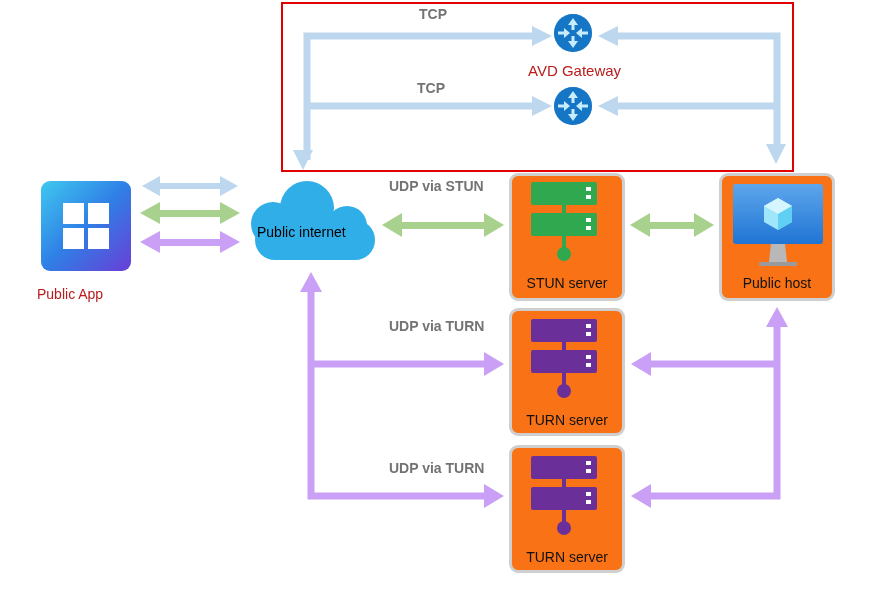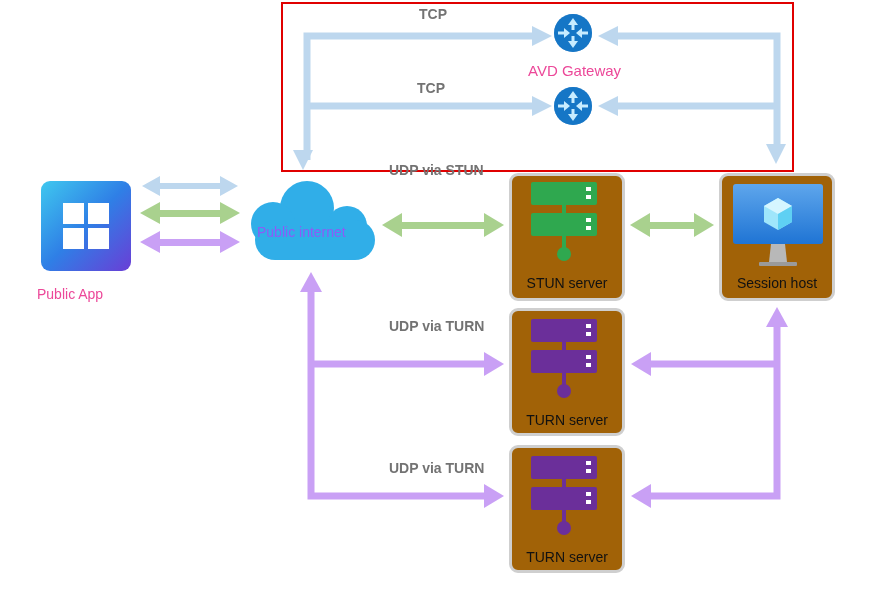--- a/index.html
+++ b/index.html
@@ -1,20 +1,20 @@
 <!DOCTYPE html>
 <html><head>
 <meta charset="utf-8">
 <style>
   html,body{margin:0;padding:0;background:#ffffff;}
   body{width:874px;height:592px;position:relative;overflow:hidden;font-family:"Liberation Sans","DejaVu Sans",sans-serif;}
   svg#diagram{position:absolute;left:0;top:0;}
-  .lbl{position:absolute;font-size:14px;color:#ec4899;white-space:nowrap;}
+  .lbl{position:absolute;font-size:14px;color:#b91c1c;white-space:nowrap;}
   .bold{font-weight:bold;font-size:14px;color:#737373;}
-  .node{position:absolute;border:3px solid #cfcfcf;border-radius:9px;background:#a16207;box-sizing:border-box;}
+  .node{position:absolute;border:3px solid #cfcfcf;border-radius:9px;background:#f97316;box-sizing:border-box;}
   .node-lbl{position:absolute;left:0;right:0;text-align:center;font-size:14px;color:#111;}
   .highlight{position:absolute;border:2px solid #e00000;box-sizing:border-box;}
 </style>
 </head>
 <body>
 
 <svg id="diagram" width="874" height="592" viewBox="0 0 874 592">
   <defs></defs>
 
   <g fill="none" stroke="#bdd7ee" stroke-width="7">
@@ -134,23 +134,23 @@
   </g>
 </svg>
 
 <div class="highlight" style="left:281px;top:2px;width:513px;height:170px;border-color:#e00000;"></div>
 
 <div class="lbl bold" style="left:419px;top:6px;">TCP</div>
 <div class="lbl bold" style="left:417px;top:80px;">TCP</div>
 <div class="lbl" style="left:528px;top:62px;font-size:15px;">AVD Gateway</div>
 
 <div class="lbl" style="left:37px;top:286px;">Public App</div>
-<div class="lbl" style="left:257px;top:224px;color:#8b5cf6;font-size:14px;text-align:center;">Public internet</div>
-
-<div class="lbl bold" style="left:389px;top:162px;">UDP via STUN</div>
+<div class="lbl" style="left:257px;top:224px;color:#000000;font-size:14px;text-align:center;">Public internet</div>
+
+<div class="lbl bold" style="left:389px;top:178px;">UDP via STUN</div>
 <div class="lbl bold" style="left:389px;top:318px;">UDP via TURN</div>
 <div class="lbl bold" style="left:389px;top:460px;">UDP via TURN</div>
 
 <div class="node" style="left:509px;top:173px;width:116px;height:128px;">
   <svg width="116" height="100" viewBox="0 0 116 100" style="position:absolute;left:-3px;top:0;">
     <rect x="22" y="6" width="66" height="23" rx="2" fill="#2fa84f"></rect>
     <rect x="77" y="11" width="5" height="4" fill="#fff"></rect>
       <rect x="77" y="19" width="5" height="4" fill="#fff"></rect>
     <rect x="53" y="29" width="4" height="8" fill="#2fa84f"></rect>
     <rect x="22" y="37" width="66" height="23" rx="2" fill="#2fa84f"></rect>
@@ -164,21 +164,21 @@
 
 <div class="node" style="left:719px;top:173px;width:116px;height:128px;">
   <svg width="116" height="100" viewBox="0 0 116 100" style="position:absolute;left:-3px;top:0;">
     <rect x="14" y="8" width="90" height="60" rx="3" fill="url(#hostGrad)"></rect>
     <polygon points="59,22 73,30 73,46 59,54 45,46 45,30" fill="#9fe6fb"></polygon>
     <polygon points="59,22 73,30 59,38 45,30" fill="#d6f6ff"></polygon>
     <polygon points="59,38 73,30 73,46 59,54" fill="#5fd0f3"></polygon>
     <polygon points="52,68 66,68 68,86 50,86" fill="#b8b8b8"></polygon>
     <rect x="40" y="86" width="38" height="4" rx="1" fill="#9a9a9a"></rect>
   </svg>
-  <div class="node-lbl" style="top:99px;">Session host</div>
+  <div class="node-lbl" style="top:99px;">Public host</div>
 </div>
 
 <div class="node" style="left:509px;top:308px;width:116px;height:128px;">
   <svg width="116" height="100" viewBox="0 0 116 100" style="position:absolute;left:-3px;top:0;">
     <rect x="22" y="8" width="66" height="23" rx="2" fill="#6b2f9a"></rect>
     <rect x="77" y="13" width="5" height="4" fill="#fff"></rect>
       <rect x="77" y="21" width="5" height="4" fill="#fff"></rect>
     <rect x="53" y="31" width="4" height="8" fill="#6b2f9a"></rect>
     <rect x="22" y="39" width="66" height="23" rx="2" fill="#6b2f9a"></rect>
     <rect x="77" y="44" width="5" height="4" fill="#fff"></rect>

